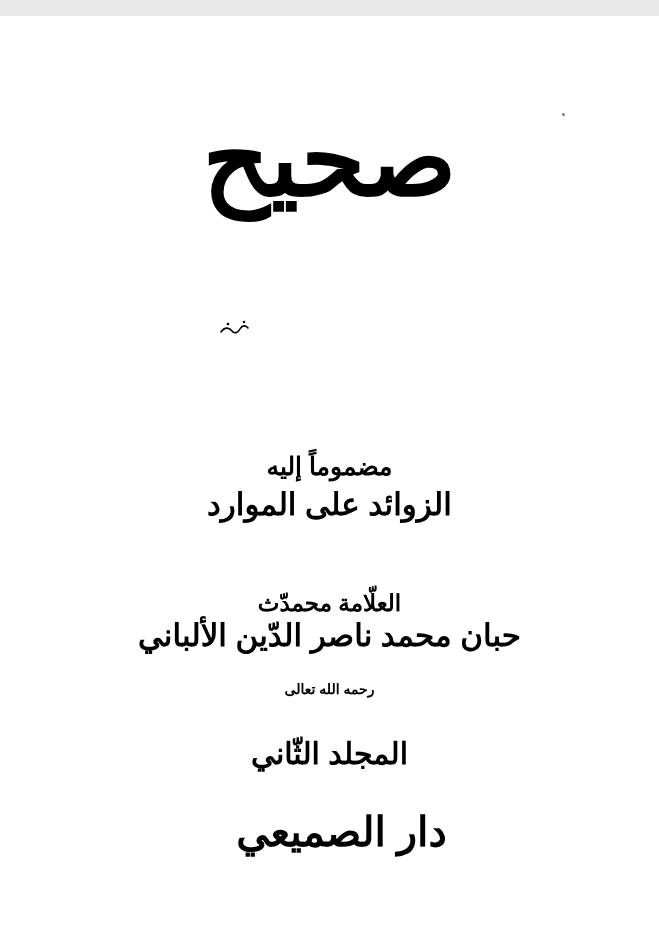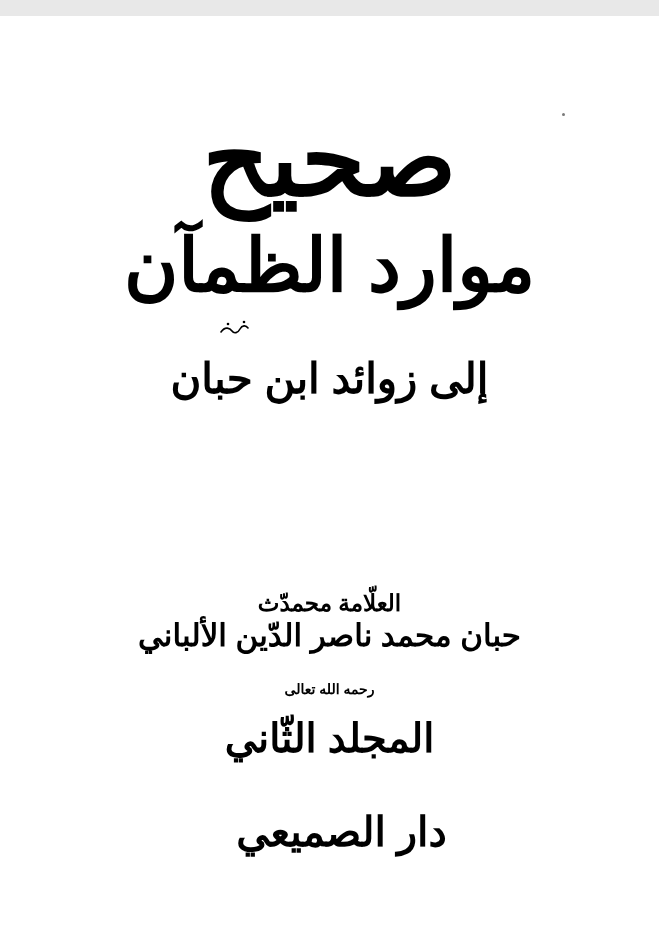--- a/index.html
+++ b/index.html
@@ -81,22 +81,22 @@
     top: 645px;
     font-size: 14px;
     font-weight: bold;
   }
   .supplication {
     top: 665px;
     font-size: 14px;
     font-weight: bold;
   }
   .volume-label {
-    top: 699px;
-    font-size: 40px;
+    top: 720px;
+    font-size: 30px;
     font-weight: bold;
   }
   .publisher-name {
     top: 792px;
     font-size: 41px;
     font-weight: bold;
     letter-spacing: 1px;
     padding-left: 24px;
   }
   .publisher-tagline {
@@ -117,31 +117,31 @@
     left: 562px;
   }
 </style>
 </head>
 <body>
 
 <div class="page">
 
   <div class="centered title-line1">صحيح</div>
 
-  <div class="centered title-line2">موارد الظمآن</div>
 
   <svg class="calligrapher-signature" viewBox="0 0 34 22">
     <path d="M3 16 C 7 10, 12 12, 14 15 C 16 18, 20 17, 22 13 C 24 9, 28 9, 30 12" fill="none" stroke="#000" stroke-width="1.6" stroke-linecap="round"></path>
     <circle cx="10" cy="8" r="1.3" fill="#000"></circle>
     <circle cx="26" cy="6" r="1.3" fill="#000"></circle>
   </svg>
 
-  <div class="centered subtitle">إلى زوائد ابن حبان</div>
 
+  <div class="centered appendix-line1">مضموماً إليه</div>
 
+  <div class="centered appendix-line2">الزوائد على الموارد</div>
 
 
   <div class="centered honorific">العلّامة محمدّث</div>
 
   <div class="centered author-name">حبان محمد ناصر الدّين الألباني</div>
 
 
   <div class="centered supplication">رحمه الله تعالى</div>
 
   <div class="centered volume-label">المجلد الثّاني</div>

